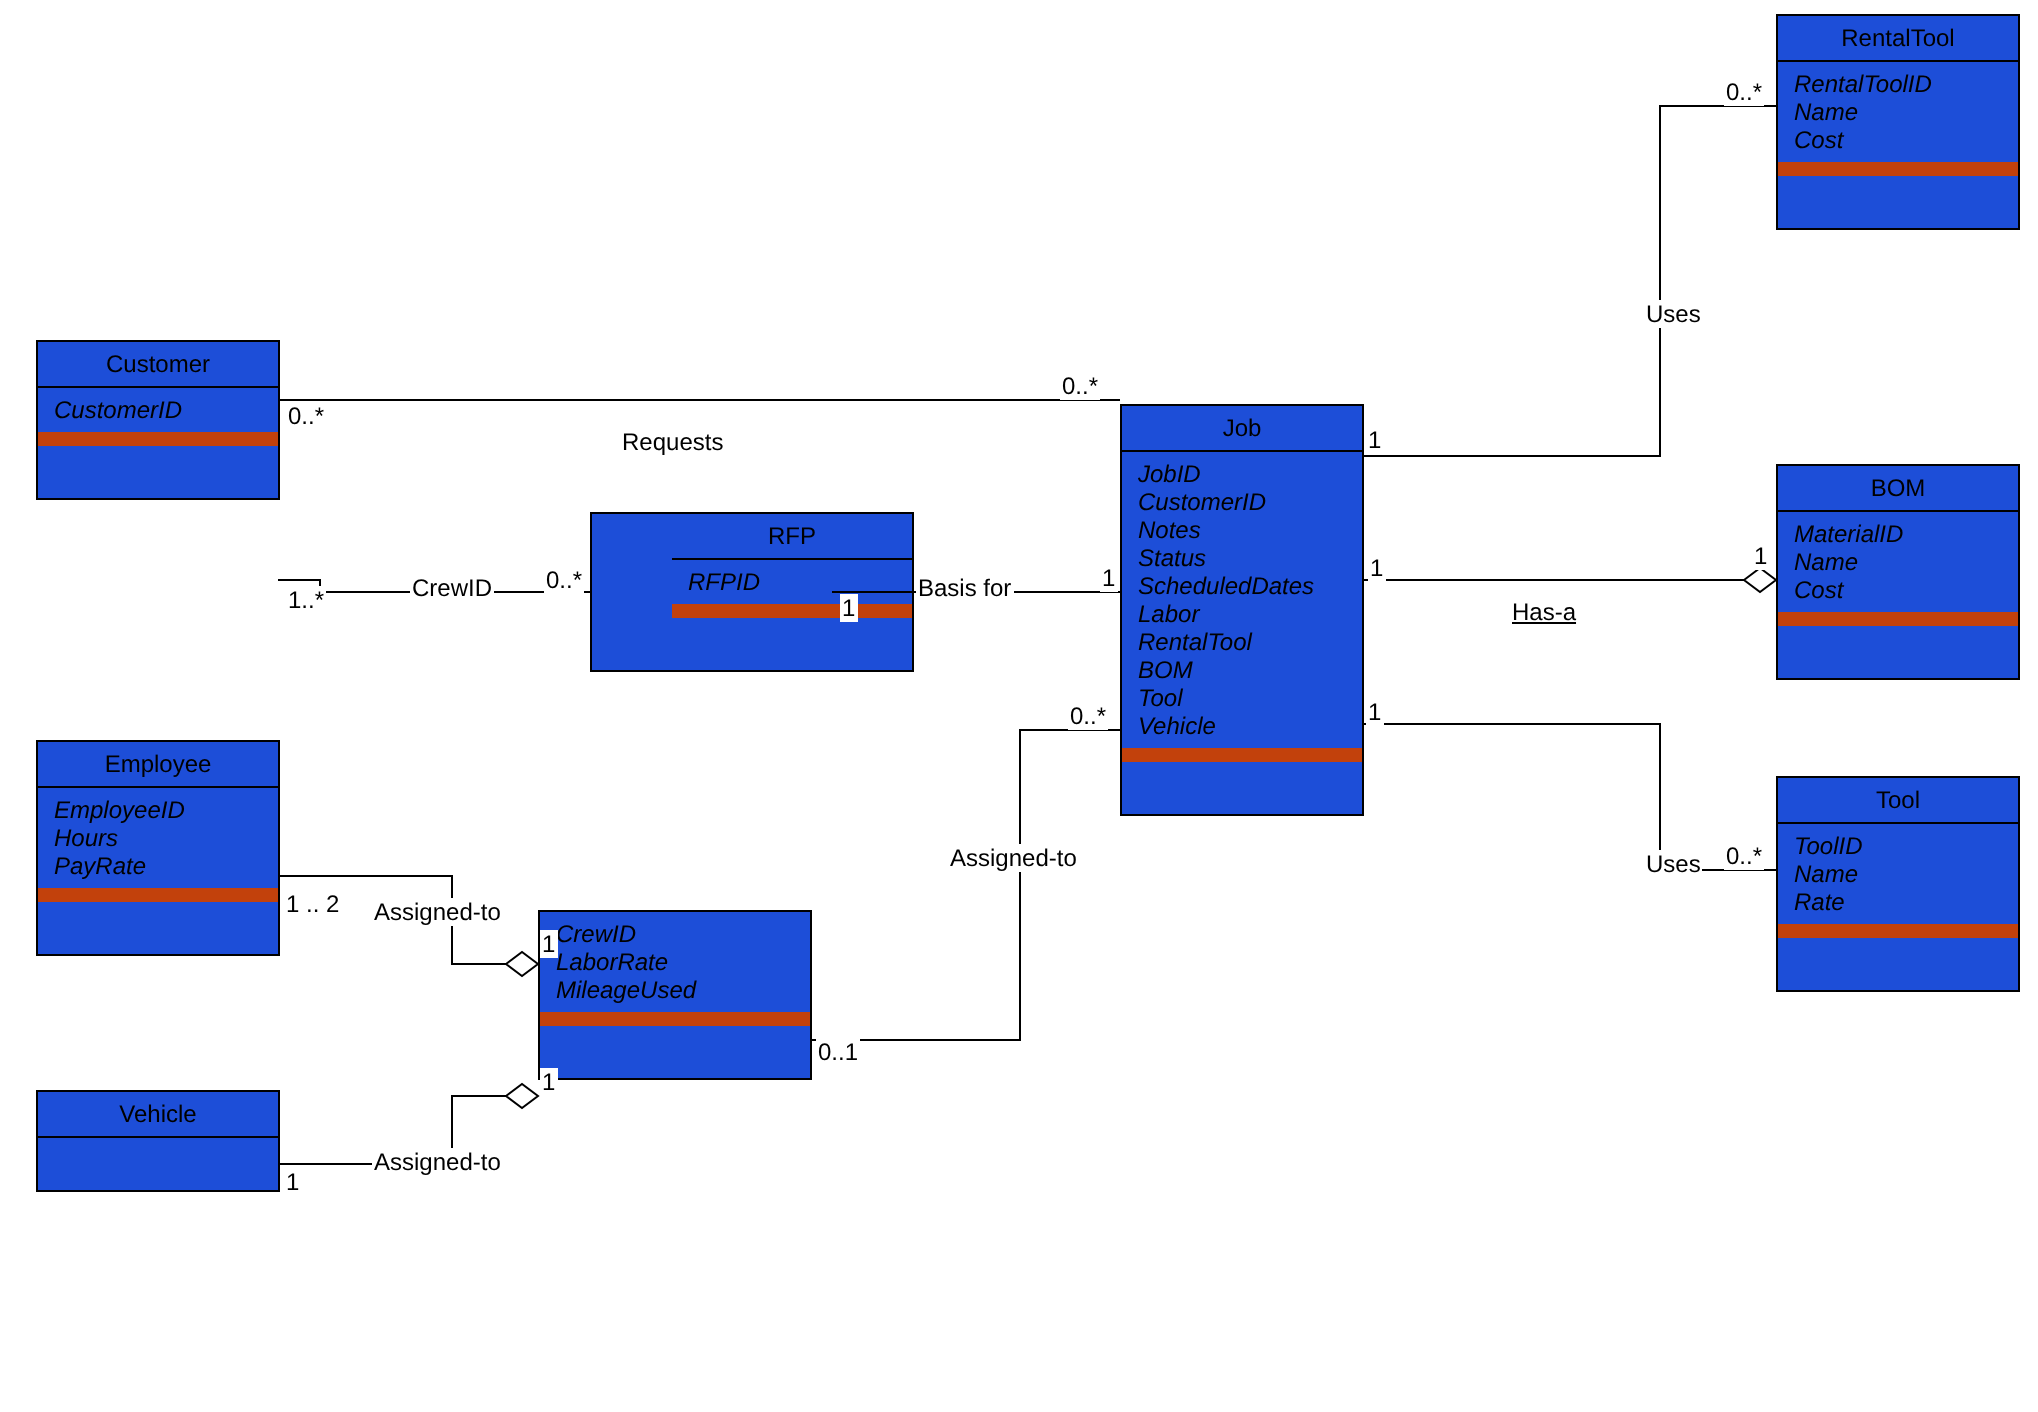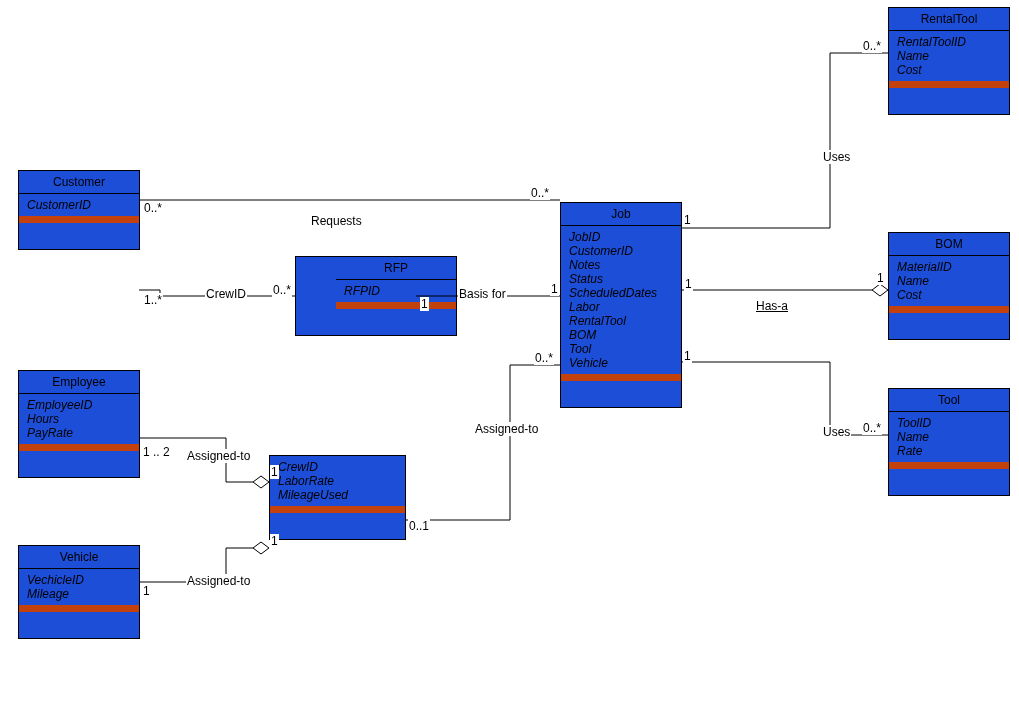--- a/index.html
+++ b/index.html
@@ -103,22 +103,20 @@
 <div class="class-box" style="left:18px;top:370px;width:120px;">
   <div class="class-title">Employee</div>
   <div class="class-attrs">EmployeeID
 Hours
 PayRate</div>
   <div class="class-ops"></div>
 </div>
 
 <div class="class-box" style="left:18px;top:545px;width:120px;">
   <div class="class-title">Vehicle</div>
-  <div class="class-attrs">VechicleID
-Mileage</div>
   <div class="class-ops"></div>
 </div>
 
 <div class="class-box" style="left:269px;top:455px;width:135px;">
   <div class="class-attrs">CrewID
 LaborRate
 MileageUsed</div>
   <div class="class-ops"></div>
 </div>
 

